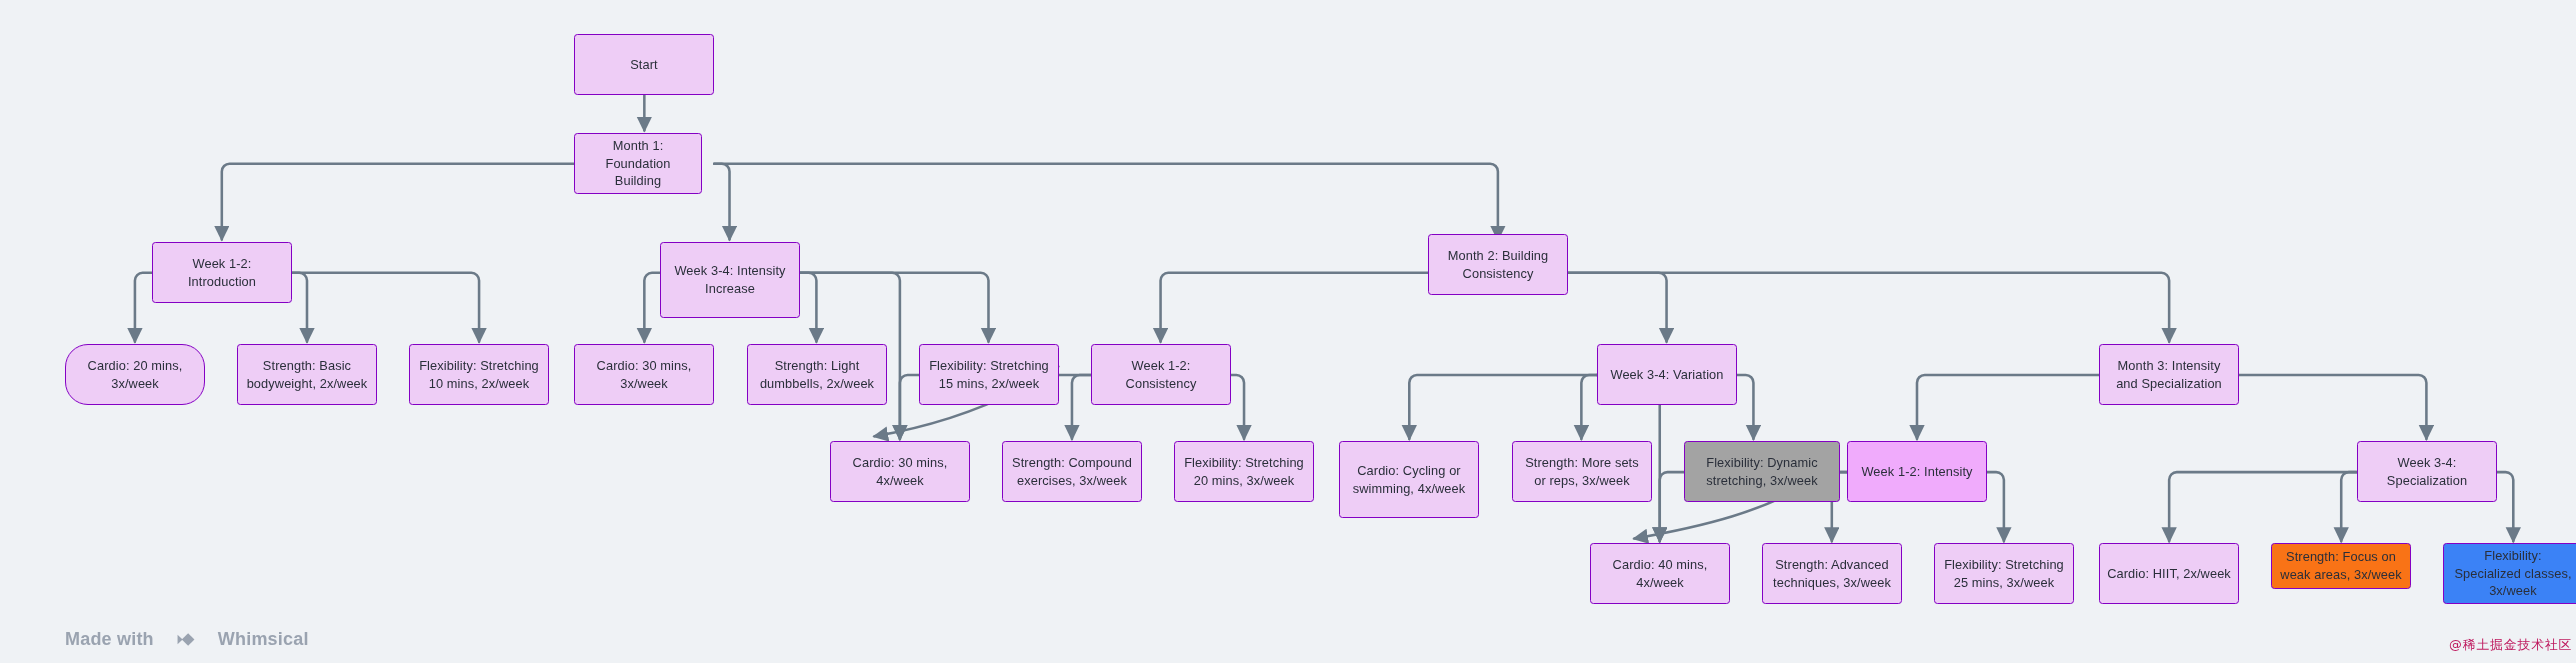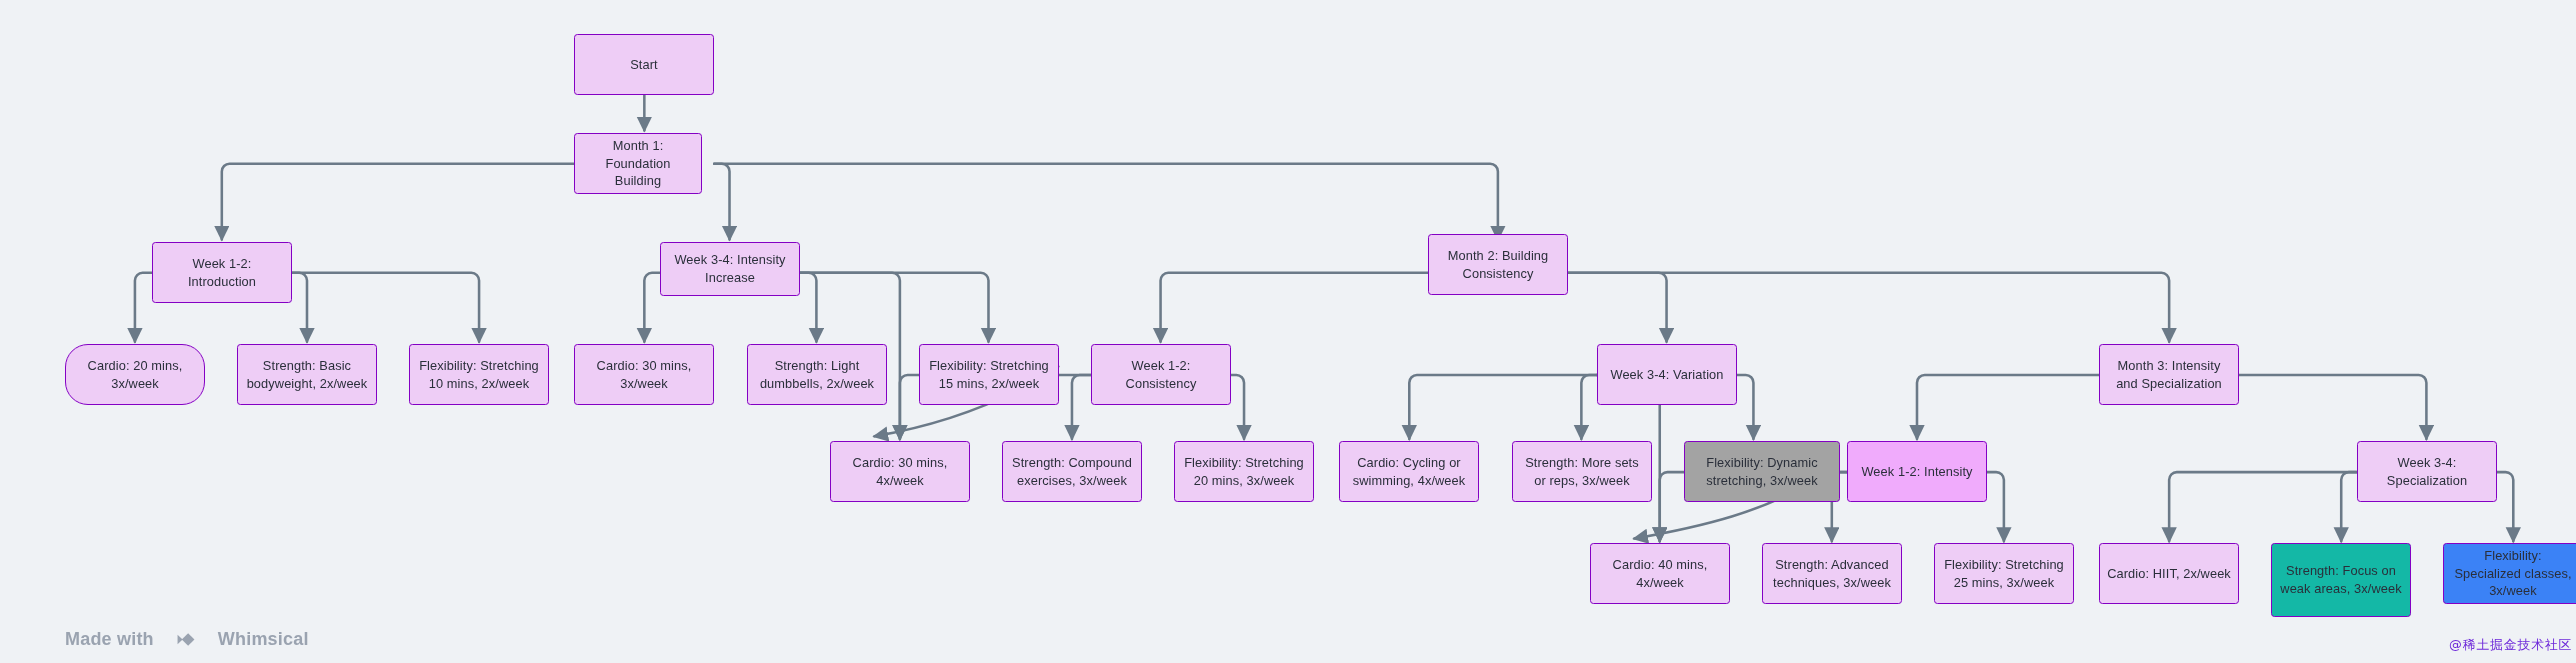--- a/index.html
+++ b/index.html
@@ -56,21 +56,21 @@
     letter-spacing: 0.2px;
   }
   #footer .logo {
     display: inline-flex;
     align-items: center;
   }
   #watermark {
     position: absolute;
     left: 2418px;
     top: 637px;
-    color: #6d28d9;
+    color: #be185d;
     font-size: 12.8px;
     letter-spacing: 0.9px;
     font-family: "DejaVu Sans", sans-serif;
   }
 </style>
 </head>
 <body>
 
 <div id="canvas">
 
@@ -120,58 +120,58 @@
       <div class="node" style="left: 543px; top: 133px; width: 128px; height: 61px; background: rgb(238, 205, 246); border-color: rgb(132, 0, 196);">Month 1: Foundation
 Building</div>
       <div class="node" style="left: 121px; top: 242px; width: 140px; height: 61px; background: rgb(238, 205, 246); border-color: rgb(132, 0, 196);">Week 1-2:
 Introduction</div>
       <div class="node" style="left: 34px; top: 344px; width: 140px; height: 61px; background: rgb(238, 205, 246); border-color: rgb(132, 0, 196); border-radius: 23px;">Cardio: 20 mins,
 3x/week</div>
       <div class="node" style="left: 206px; top: 344px; width: 140px; height: 61px; background: rgb(238, 205, 246); border-color: rgb(132, 0, 196);">Strength: Basic
 bodyweight, 2x/week</div>
       <div class="node" style="left: 378px; top: 344px; width: 140px; height: 61px; background: rgb(238, 205, 246); border-color: rgb(132, 0, 196);">Flexibility: Stretching
 10 mins, 2x/week</div>
-      <div class="node" style="left: 629px; top: 242px; width: 140px; height: 54px; background: rgb(238, 205, 246); border-color: rgb(132, 0, 196);">Week 3-4: Intensity
+      <div class="node" style="left: 629px; top: 242px; width: 140px; height: 76px; background: rgb(238, 205, 246); border-color: rgb(132, 0, 196);">Week 3-4: Intensity
 Increase</div>
       <div class="node" style="left: 543px; top: 344px; width: 140px; height: 61px; background: rgb(238, 205, 246); border-color: rgb(132, 0, 196);">Cardio: 30 mins,
 3x/week</div>
       <div class="node" style="left: 716px; top: 344px; width: 140px; height: 61px; background: rgb(238, 205, 246); border-color: rgb(132, 0, 196);">Strength: Light
 dumbbells, 2x/week</div>
       <div class="node" style="left: 888px; top: 344px; width: 140px; height: 61px; background: rgb(238, 205, 246); border-color: rgb(132, 0, 196);">Flexibility: Stretching
 15 mins, 2x/week</div>
       <div class="node" style="left: 1397px; top: 234px; width: 140px; height: 61px; background: rgb(238, 205, 246); border-color: rgb(132, 0, 196);">Month 2: Building
 Consistency</div>
       <div class="node" style="left: 1060px; top: 344px; width: 140px; height: 61px; background: rgb(238, 205, 246); border-color: rgb(132, 0, 196);">Week 1-2:
 Consistency</div>
       <div class="node" style="left: 799px; top: 441px; width: 140px; height: 61px; background: rgb(238, 205, 246); border-color: rgb(132, 0, 196);">Cardio: 30 mins,
 4x/week</div>
       <div class="node" style="left: 971px; top: 441px; width: 140px; height: 61px; background: rgb(238, 205, 246); border-color: rgb(132, 0, 196);">Strength: Compound
 exercises, 3x/week</div>
       <div class="node" style="left: 1143px; top: 441px; width: 140px; height: 61px; background: rgb(238, 205, 246); border-color: rgb(132, 0, 196);">Flexibility: Stretching
 20 mins, 3x/week</div>
       <div class="node" style="left: 1566px; top: 344px; width: 140px; height: 61px; background: rgb(238, 205, 246); border-color: rgb(132, 0, 196);">Week 3-4: Variation</div>
-      <div class="node" style="left: 1308px; top: 441px; width: 140px; height: 61px; background: rgb(238, 205, 246); border-color: rgb(132, 0, 196);">Cardio: Cycling or
+      <div class="node" style="left: 1308px; top: 441px; width: 140px; height: 77px; background: rgb(238, 205, 246); border-color: rgb(132, 0, 196);">Cardio: Cycling or
 swimming, 4x/week</div>
       <div class="node" style="left: 1481px; top: 441px; width: 140px; height: 61px; background: rgb(238, 205, 246); border-color: rgb(132, 0, 196);">Strength: More sets
 or reps, 3x/week</div>
       <div class="node" style="left: 1653px; top: 441px; width: 156px; height: 61px; background: #a3a3a3; border-color: rgb(132, 0, 196);">Flexibility: Dynamic
 stretching, 3x/week</div>
       <div class="node" style="left: 2068px; top: 344px; width: 140px; height: 61px; background: rgb(238, 205, 246); border-color: rgb(132, 0, 196);">Month 3: Intensity
 and Specialization</div>
       <div class="node" style="left: 1816px; top: 441px; width: 140px; height: 61px; background: #f0abfc; border-color: rgb(132, 0, 196);">Week 1-2: Intensity</div>
       <div class="node" style="left: 1559px; top: 543px; width: 140px; height: 61px; background: rgb(238, 205, 246); border-color: rgb(132, 0, 196);">Cardio: 40 mins,
 4x/week</div>
       <div class="node" style="left: 1731px; top: 543px; width: 140px; height: 61px; background: rgb(238, 205, 246); border-color: rgb(132, 0, 196);">Strength: Advanced
 techniques, 3x/week</div>
       <div class="node" style="left: 1903px; top: 543px; width: 140px; height: 61px; background: rgb(238, 205, 246); border-color: rgb(132, 0, 196);">Flexibility: Stretching
 25 mins, 3x/week</div>
       <div class="node" style="left: 2326px; top: 441px; width: 140px; height: 61px; background: rgb(238, 205, 246); border-color: rgb(132, 0, 196);">Week 3-4:
 Specialization</div>
       <div class="node" style="left: 2068px; top: 543px; width: 140px; height: 61px; background: rgb(238, 205, 246); border-color: rgb(132, 0, 196);">Cardio: HIIT, 2x/week</div>
-      <div class="node" style="left: 2240px; top: 543px; width: 140px; height: 74px; background: #14b8a6; border-color: rgb(132, 0, 196);">Strength: Focus on
+      <div class="node" style="left: 2240px; top: 543px; width: 140px; height: 46px; background: #f97316; border-color: rgb(132, 0, 196);">Strength: Focus on
 weak areas, 3x/week</div>
       <div class="node" style="left: 2412px; top: 543px; width: 140px; height: 61px; background: #3b82f6; border-color: rgb(132, 0, 196);">Flexibility:
 Specialized classes,
 3x/week</div>
     </div>
 
   <div id="footer">
     <span>Made with</span>
     <span class="logo">
       <svg width="22" height="17" viewBox="0 0 26 20">

